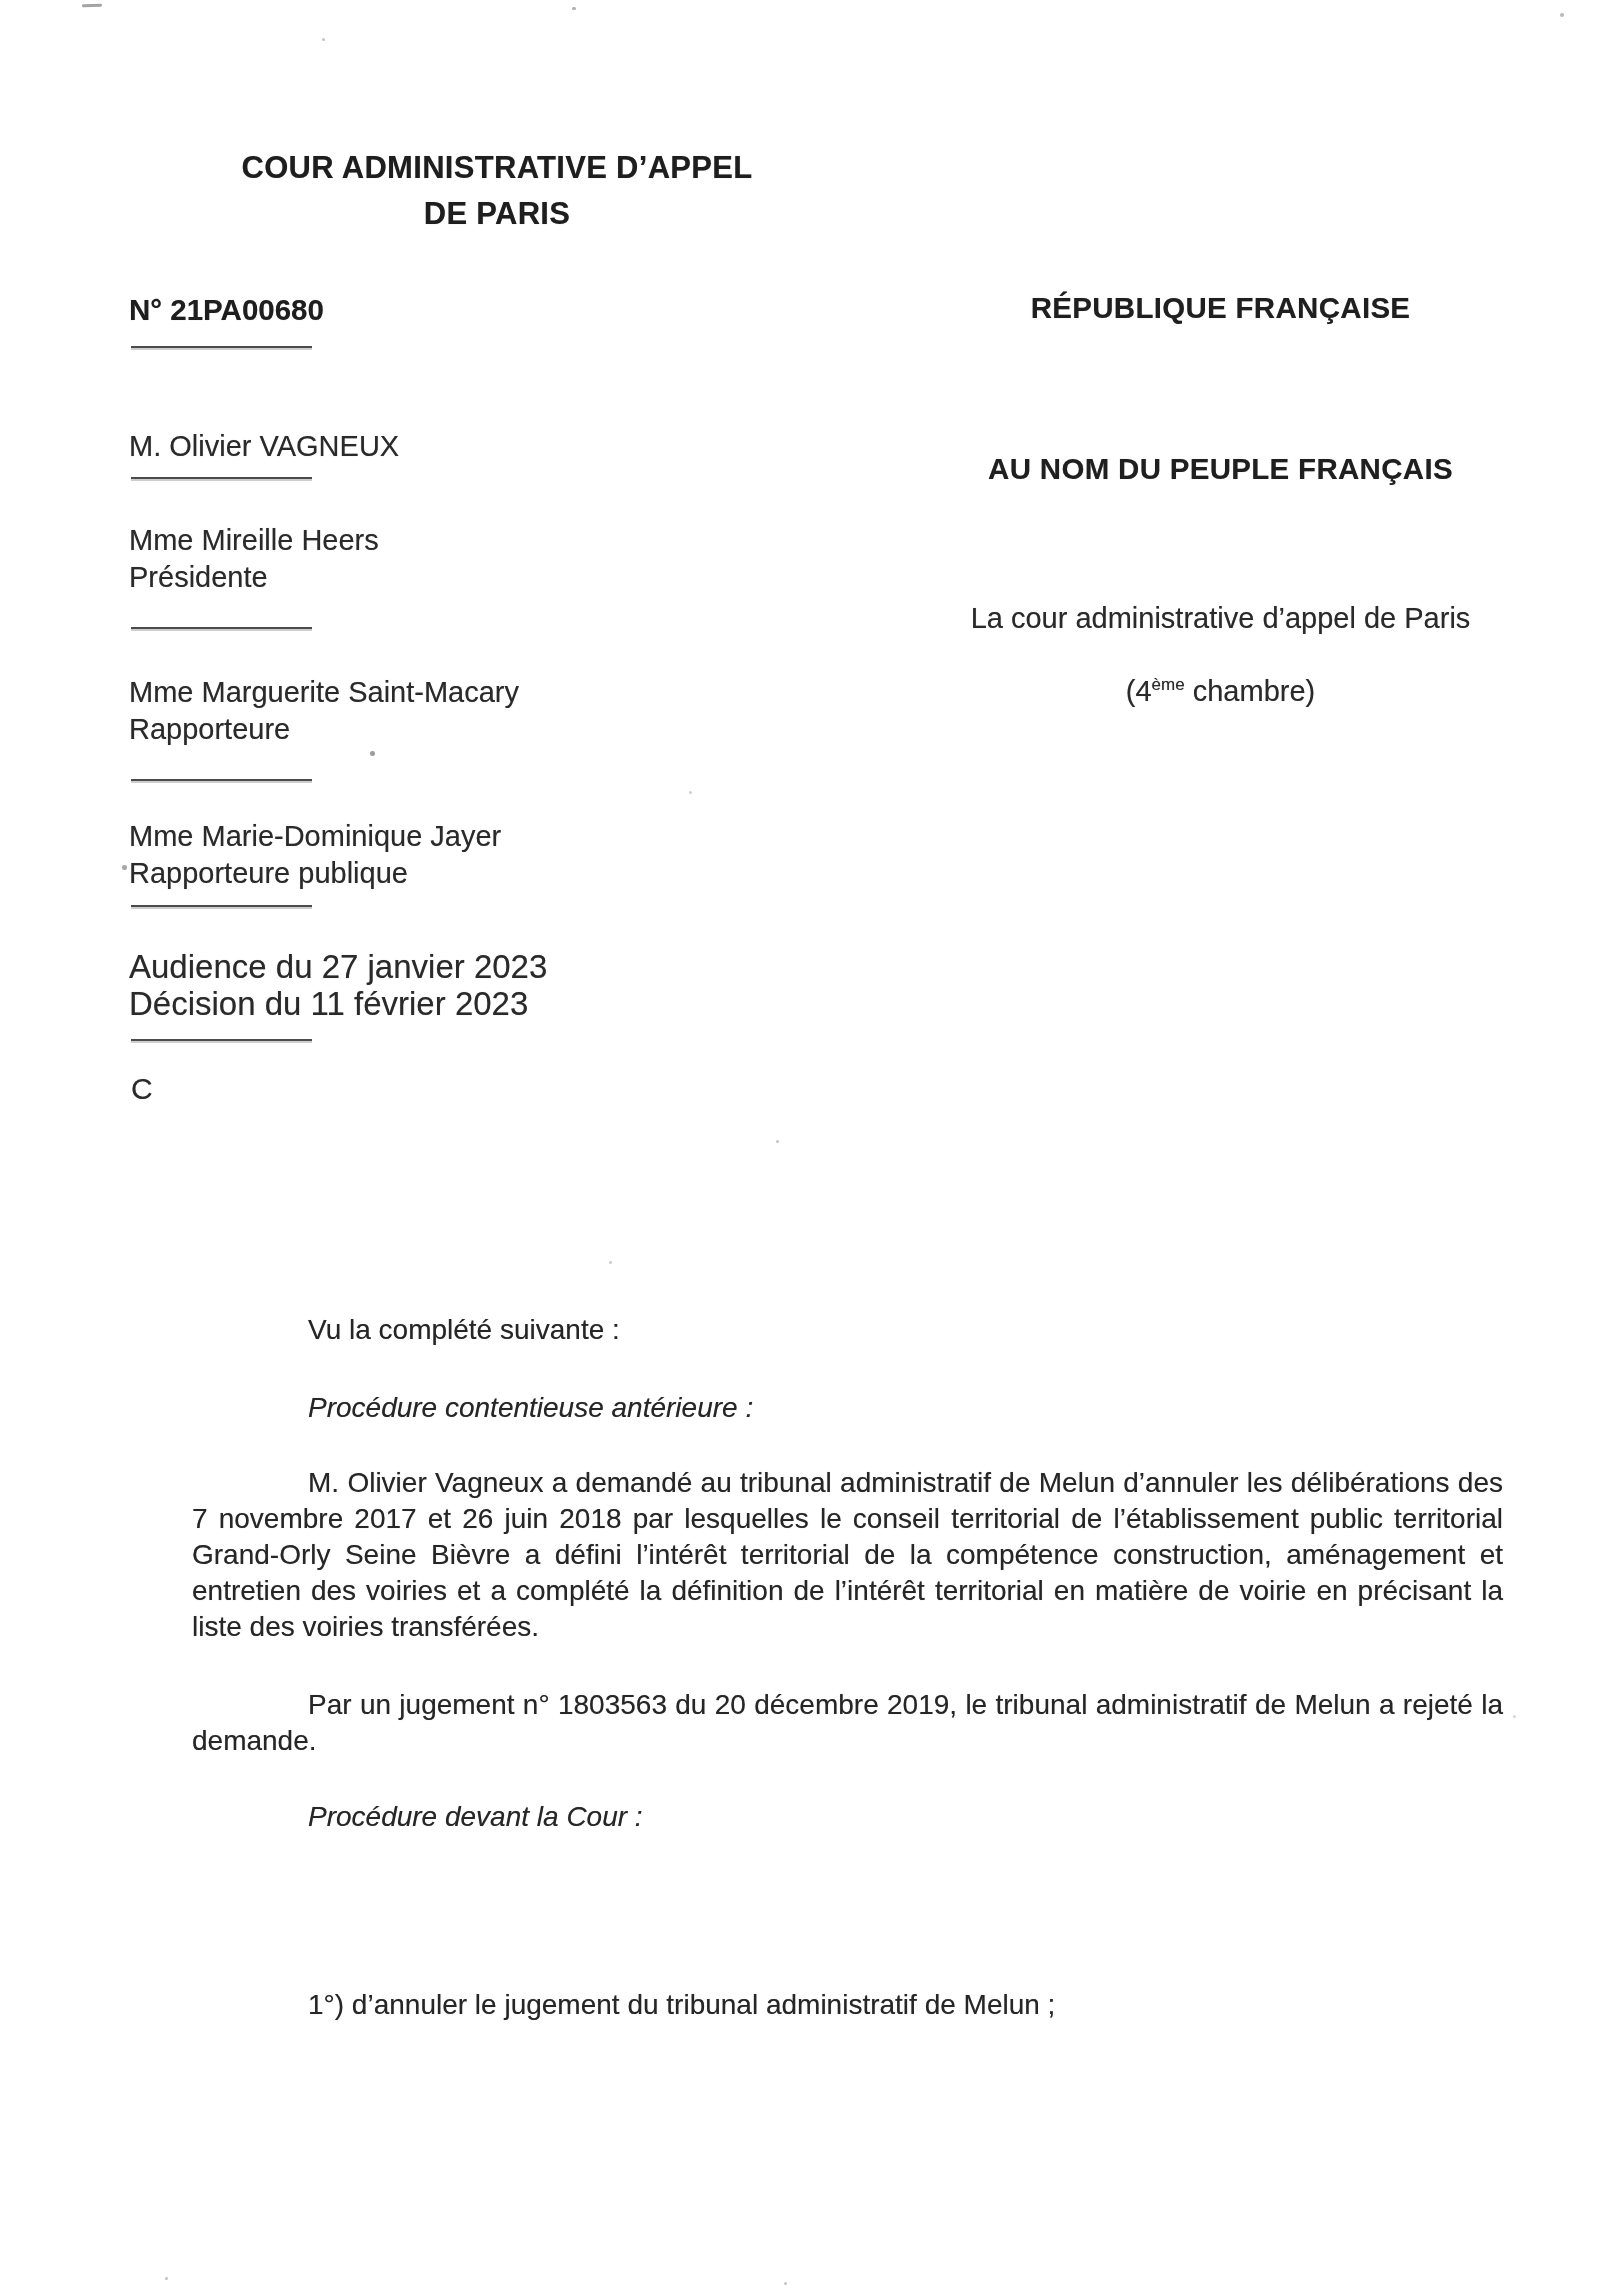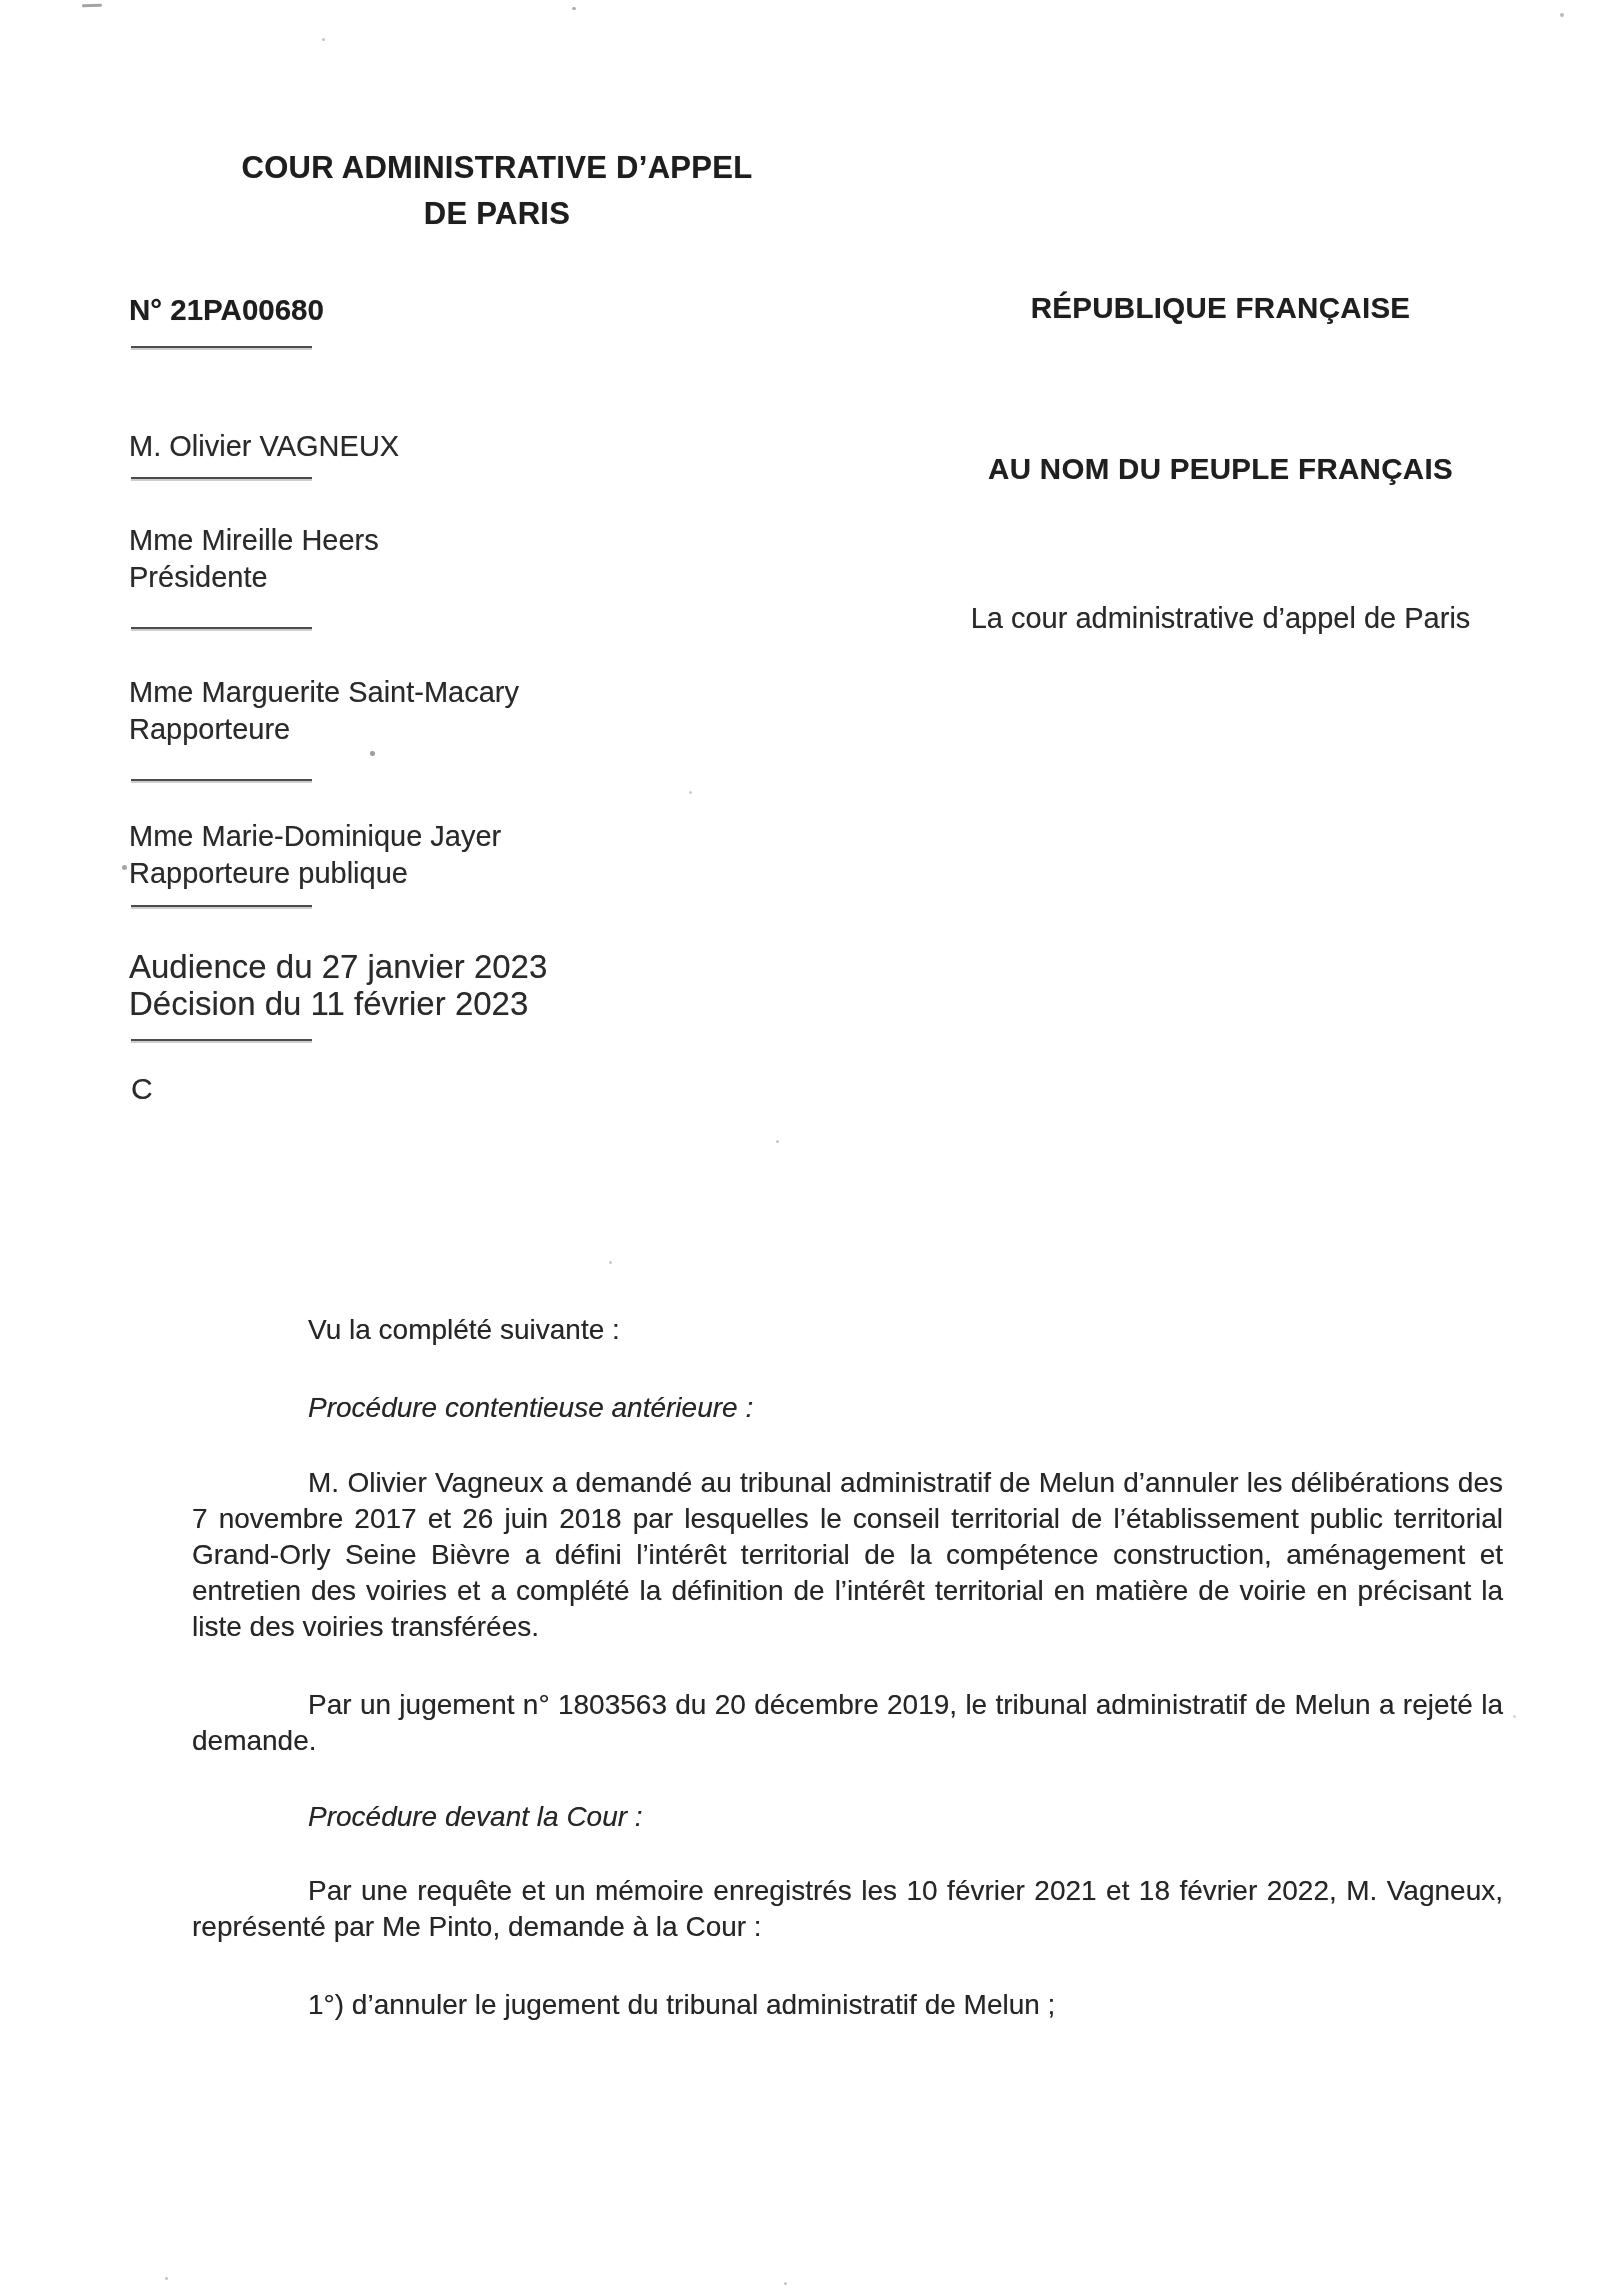--- a/index.html
+++ b/index.html
@@ -103,33 +103,33 @@
   </div>
 
   <div class="abs rule" style="top:1039px"></div>
 
   <div class="abs classification">C</div>
 
   <div class="abs right-col">
     <div class="republic">RÉPUBLIQUE FRANÇAISE</div>
     <div class="in-name">AU NOM DU PEUPLE FRANÇAIS</div>
     <div class="court-name">La cour administrative d’appel de Paris</div>
+    <div class="chamber"><span>(4</span><sup>ème</sup><span> chambre)</span></div>
   </div>
 
   <div class="abs body-block" style="top:1312px">Vu la complété suivante :</div>
 
   <div class="abs body-block ital" style="top:1390px">Procédure contentieuse antérieure :</div>
 
   <div class="abs body-block just" style="top:1465px">M. Olivier Vagneux a demandé au tribunal administratif de Melun d’annuler les délibérations des 7 novembre 2017 et 26 juin 2018 par lesquelles le conseil territorial de l’établissement public territorial Grand-Orly Seine Bièvre a défini l’intérêt territorial de la compétence construction, aménagement et entretien des voiries et a complété la définition de l’intérêt territorial en matière de voirie en précisant la liste des voiries transférées.</div>
 
   <div class="abs body-block just" style="top:1687px">Par un jugement n° 1803563 du 20 décembre 2019, le tribunal administratif de Melun a rejeté la demande.</div>
 
   <div class="abs body-block ital" style="top:1799px">Procédure devant la Cour :</div>
 
-  <div class="abs body-block just" style="top:1873px">Par une requête et un mémoire enregistrés les 10 février 2021 et 18 février 2022, M. Vagneux, représenté par Me Pinto, demande à la Cour :</div>
 
   <div class="abs body-block" style="top:1987px">1°) d’annuler le jugement du tribunal administratif de Melun ;</div>
 
   <div class="dash-speck" style="left:82px;top:3.9px;width:19.6px;height:3.3px;opacity:.5"></div>
   <div class="speck" style="left:572px;top:6.5px;width:3.9px;height:3.9px;opacity:.4"></div>
   <div class="speck" style="left:322px;top:38px;width:3.3px;height:3.3px;opacity:.3"></div>
   <div class="speck" style="left:1560px;top:13px;width:3.9px;height:3.9px;opacity:.35"></div>
   <div class="speck" style="left:689px;top:791px;width:3.3px;height:3.3px;opacity:.25"></div>
   <div class="speck" style="left:370px;top:751px;width:4.6px;height:4.6px;opacity:.5"></div>
   <div class="speck" style="left:122px;top:865px;width:4.6px;height:4.6px;opacity:.45"></div>

